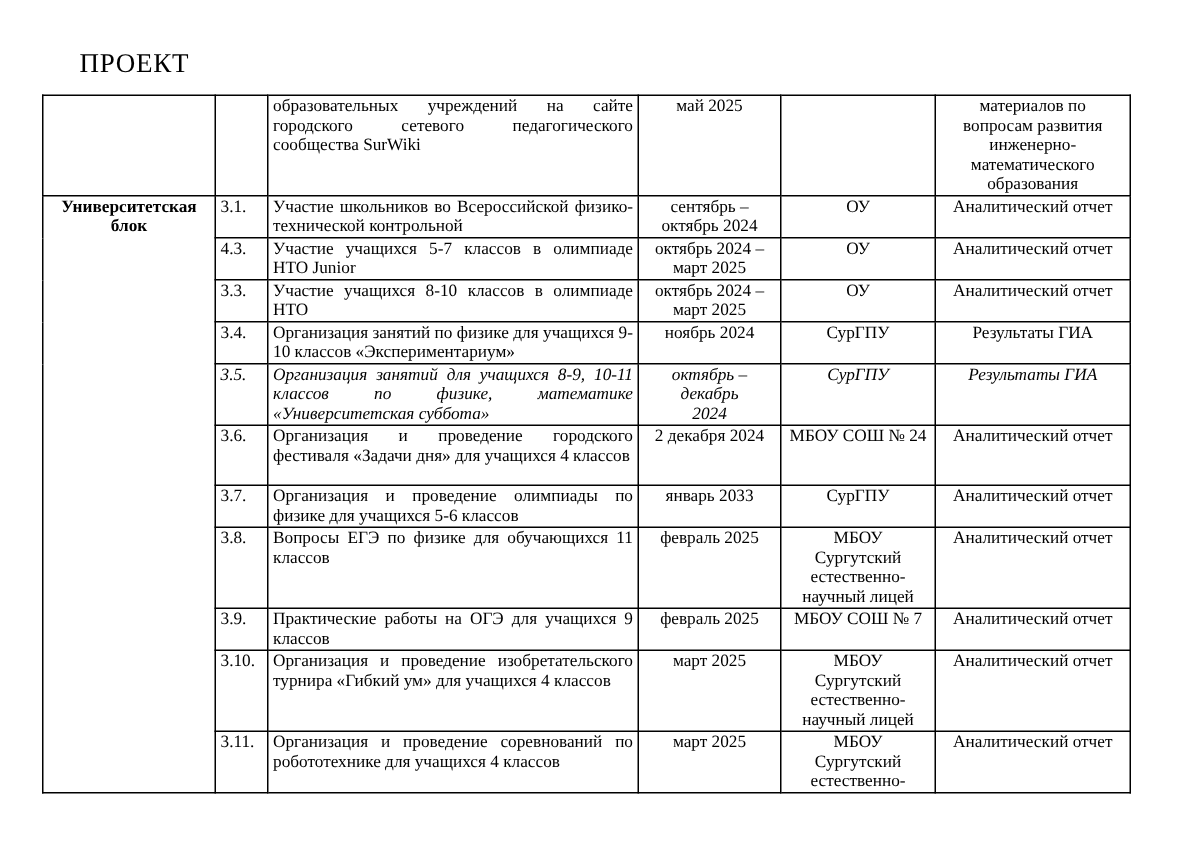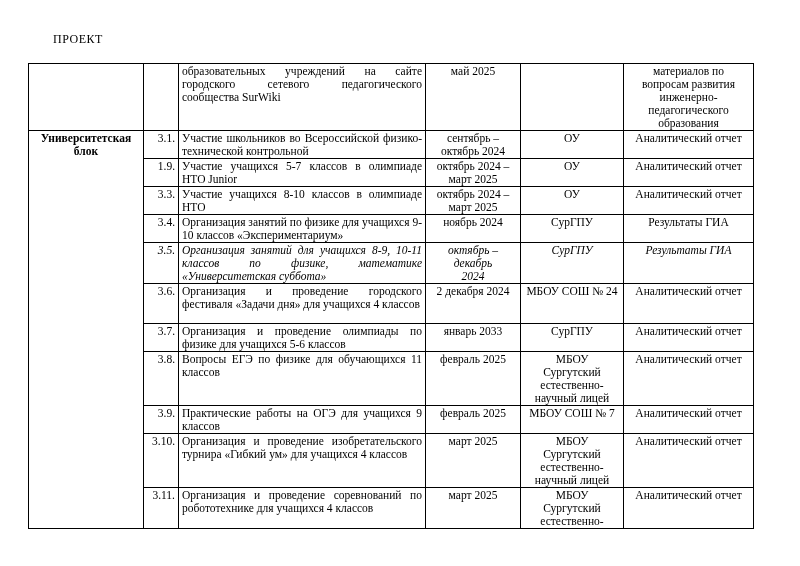--- a/index.html
+++ b/index.html
@@ -12,21 +12,21 @@
     width: 800px;
     height: 566px;
     font-family: "Liberation Serif", "DejaVu Serif", serif;
     color: #000000;
     overflow: hidden;
   }
   .page-header {
     position: absolute;
     left: 53px;
     top: 32px;
-    font-size: 12px;
+    font-size: 18px;
     letter-spacing: 0.5px;
   }
   table.doc-table {
     position: absolute;
     left: 28px;
     top: 63px;
     width: 725px;
     border-collapse: collapse;
     table-layout: fixed;
   }
@@ -36,21 +36,21 @@
     font-size: 11.5px;
     line-height: 13px;
     padding: 1px 3px 0 3px;
     overflow: hidden;
     word-wrap: break-word;
   }
   td.c1 {
     text-align: center;
     font-weight: bold;
   }
-  td.c2 { text-align: right; margin-top: 48px; }
+  td.c2 { text-align: left; margin-top: 48px; }
   td.c3 {
     text-align: justify;
   }
   td.c4, td.c5, td.c6 {
     text-align: center;
     white-space: pre-line;
   }
 </style>
 </head>
 <body>
@@ -69,34 +69,34 @@
   <tbody id="table-body">
     <tr style="height:67px">
       <td class="c1"></td>
       <td class="c2"></td>
       <td class="c3">образовательных учреждений на сайте городского сетевого педагогического сообщества SurWiki</td>
       <td class="c4">май 2025</td>
       <td class="c5"></td>
       <td class="c6">материалов по
 вопросам развития
 инженерно-
-педагогического
+математического
 образования</td>
     </tr>
   <tr style="height: 26px;">
     <td class="c1" rowspan="11">Университетская блок</td>
         <td class="c2">3.1.</td>
     <td class="c3">Участие школьников во Всероссийской физико-технической контрольной</td>
     <td class="c4">сентябрь –
 октябрь 2024</td>
     <td class="c5">ОУ</td>
     <td class="c6">Аналитический отчет</td>
   </tr>
       <tr style="height: 27px;">
-    <td class="c2">1.9.</td>
+    <td class="c2">4.3.</td>
     <td class="c3">Участие учащихся 5-7 классов в олимпиаде НТО Junior</td>
     <td class="c4">октябрь 2024 –
 март 2025</td>
     <td class="c5">ОУ</td>
     <td class="c6">Аналитический отчет</td>
   </tr>
       <tr style="height: 27px;">
     <td class="c2">3.3.</td>
     <td class="c3">Участие учащихся 8-10 классов в олимпиаде НТО</td>
     <td class="c4">октябрь 2024 –

